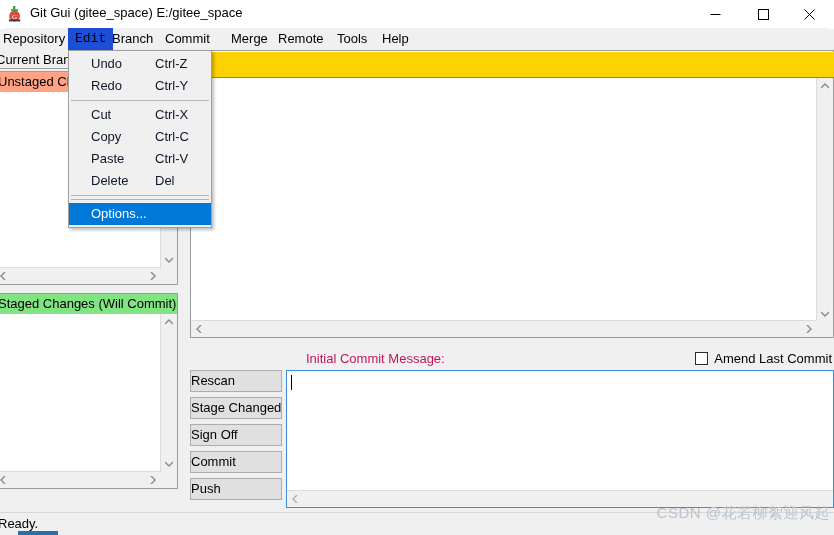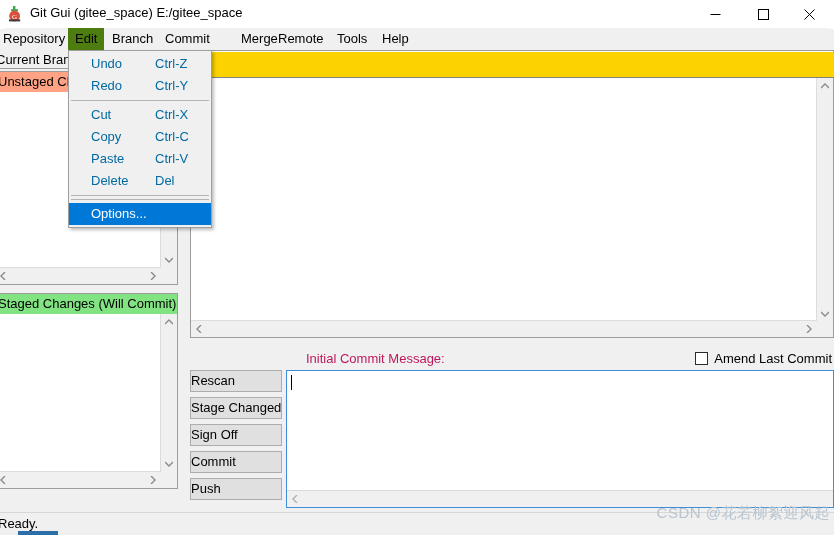--- a/index.html
+++ b/index.html
@@ -66,21 +66,22 @@
   .menuitem {
     position: absolute;
     top: 0;
     height: 22px;
     line-height: 22px;
     padding: 0 7px;
     color: #000;
     white-space: nowrap;
   }
   .menuitem.active {
-    background: #4d7c0f;
+    background: #1d4ed8;
+    font-family: Liberation Mono, monospace;
   }
 
   
   .body-area {
     position: absolute;
     left: 0; top: 50px;
     width: 834px; height: 462px;
     background: #f0f0f0;
   }
 
@@ -322,21 +323,21 @@
     box-shadow: 2px 2px 3px rgba(0,0,0,0.25);
     z-index: 50;
     padding: 2px 0;
     box-sizing: border-box;
   }
   .dd-item {
     position: relative;
     height: 22px;
     line-height: 22px;
     font-size: 13px;
-    color: #0369a1;
+    color: #0f172a;
     padding-left: 22px;
     white-space: nowrap;
   }
   .dd-item.sel {
     background: #0078d7;
     color: #ffffff;
   }
   .dd-accel {
     position: absolute;
     left: 86px; top: 0;
@@ -381,21 +382,21 @@
           <line x1="10.5" y1="0.5" x2="0.5" y2="10.5" stroke="#000" stroke-width="1"></line>
         </svg>
     </div>
   </div>
 
   <div class="menubar">
     <div class="menuitem" style="left:-4px">Repository</div>
     <div class="menuitem active" style="left:68px">Edit</div>
     <div class="menuitem" style="left:105px">Branch</div>
     <div class="menuitem" style="left:158px">Commit</div>
-    <div class="menuitem" style="left:234px">Merge</div>
+    <div class="menuitem" style="left:224px">Merge</div>
     <div class="menuitem" style="left:271px">Remote</div>
     <div class="menuitem" style="left:330px">Tools</div>
     <div class="menuitem" style="left:375px">Help</div>
   </div>
 
   <div class="body-area">
 
     <div class="left-col">
 
       <div class="branch-row">Current Branch:</div>

